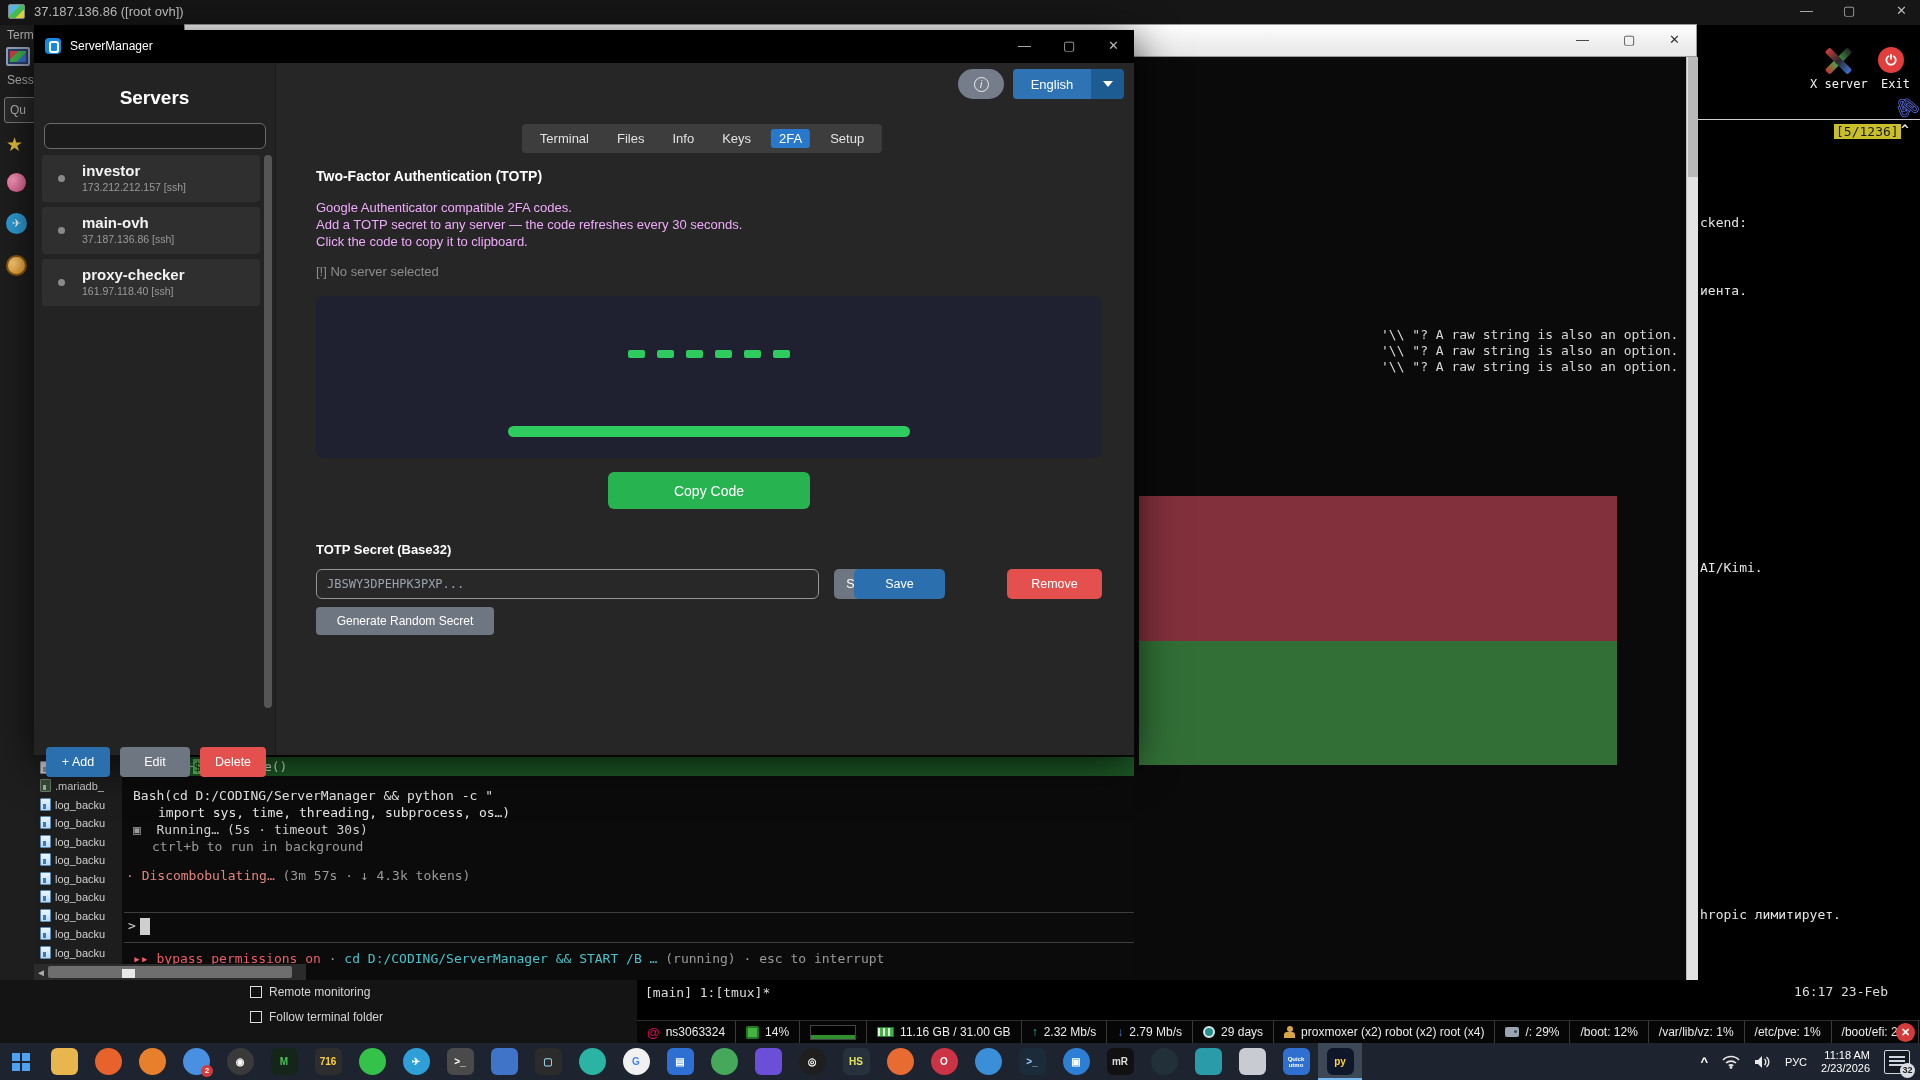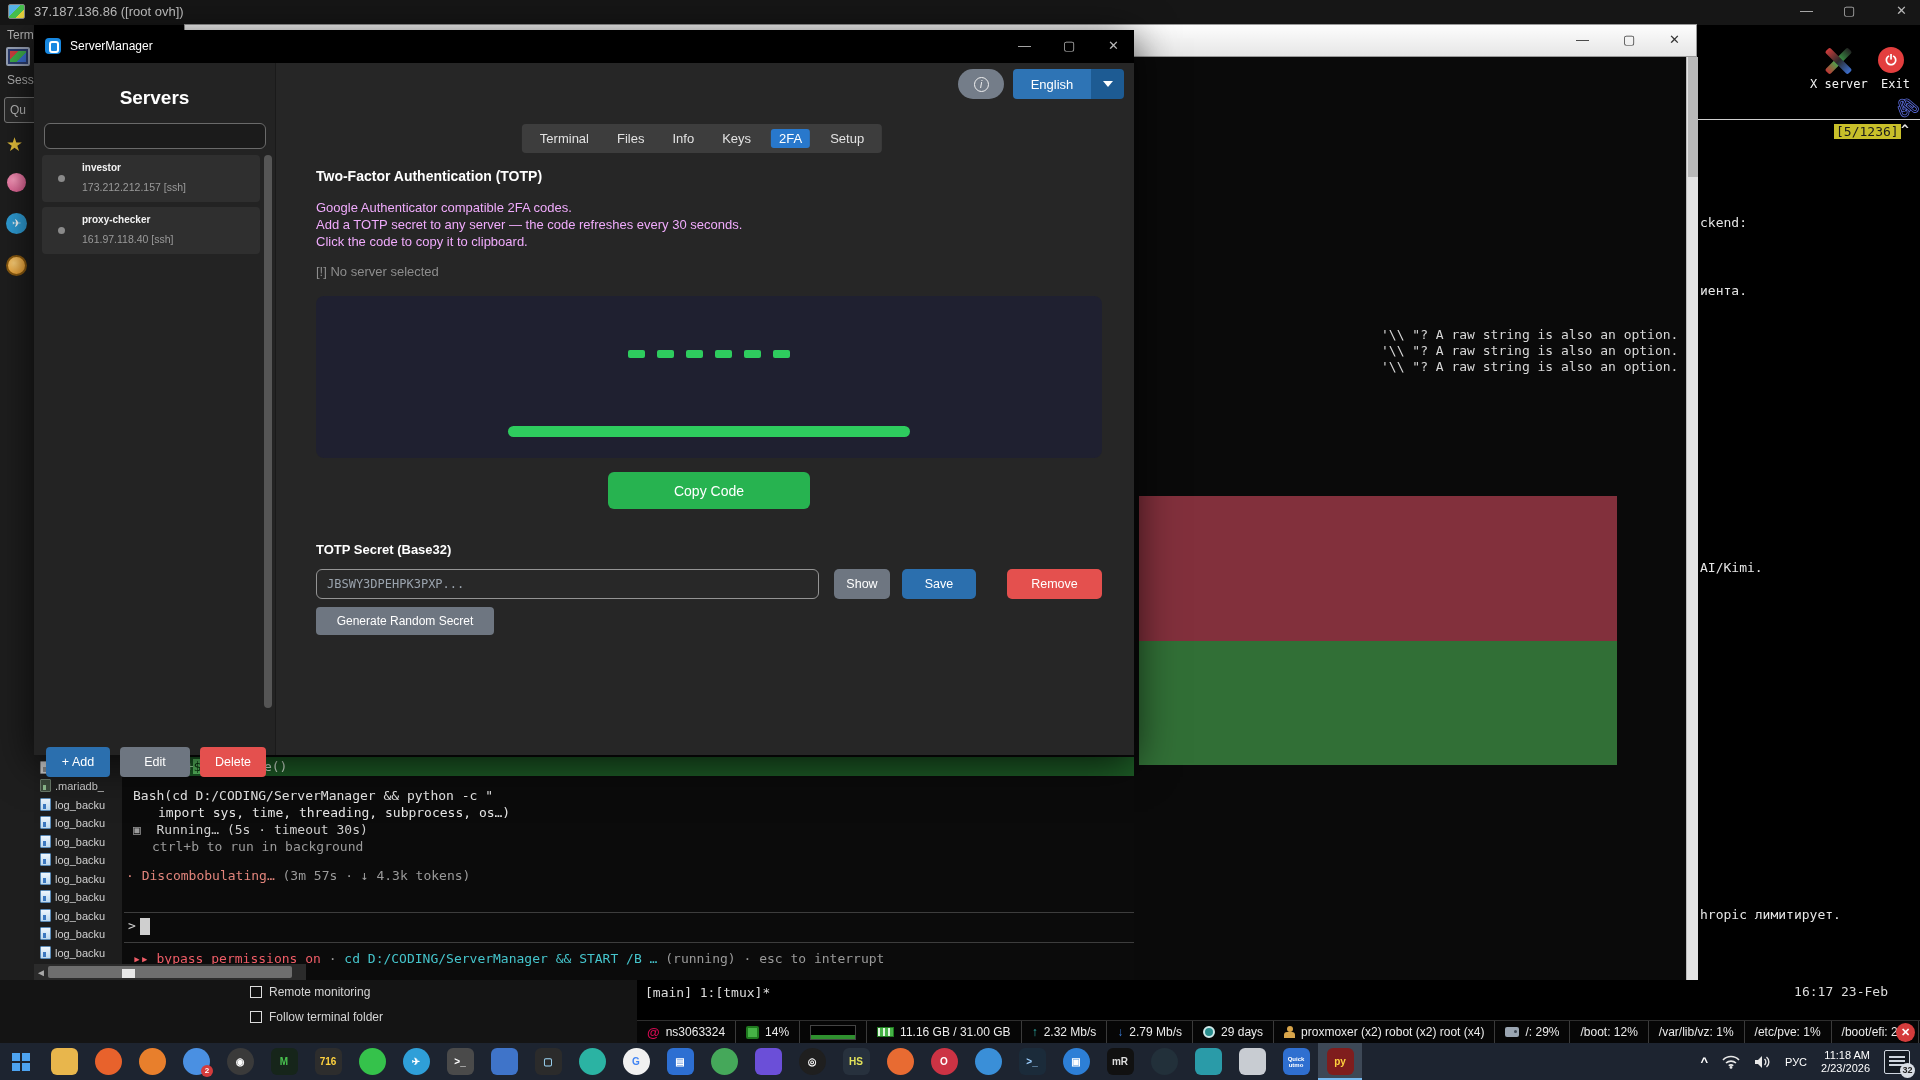--- a/index.html
+++ b/index.html
@@ -130,21 +130,21 @@
   #sm-appicon{position:absolute;left:11px;top:8px;width:16px;height:16px;border-radius:4px;background:#1787e0}
   #sm-appicon:after{content:"";position:absolute;left:4px;top:3px;width:6px;height:8px;border:2px solid #fff;border-radius:3px}
   #sm-title{position:absolute;left:36px;top:9px}
   #sm-sidebar{position:absolute;left:0;top:33px;width:242px;height:692px;background:#232323;border-right:1px solid #1a1a1a}
   #sv-title{position:absolute;left:0;top:24px;width:100%;text-align:center;color:#fff;font-size:19px;font-weight:bold}
   #sv-search{position:absolute;left:10px;top:60px;width:222px;height:26px;background:#1b1b1b;border:1px solid #6a6a6a;
     border-radius:6px;color:#ddd;padding:0 8px;font-size:12px}
   #sv-list{position:absolute;left:8px;top:92px;width:218px}
   .srv{position:relative;height:47px;margin-bottom:5px;background:#2f2f2f;border-radius:4px}
   .srv .dot{position:absolute;left:16px;top:20px;width:7px;height:7px;border-radius:50%;background:#8a8a8a}
-  .srv .nm{position:absolute;left:40px;top:7px;color:#f2f2f2;font-size:10px;font-weight:bold}
+  .srv .nm{position:absolute;left:40px;top:7px;color:#f2f2f2;font-size:15px;font-weight:bold}
   .srv .ip{position:absolute;left:40px;top:26px;color:#9a9a9a;font-size:10.5px}
   #sv-scroll{position:absolute;right:3px;top:92px;width:8px;height:553px;background:#555;border-radius:4px}
   .sm-btn{position:absolute;top:684px;height:30px;border:none;border-radius:4px;color:#fff;font-size:12.5px;font-family:inherit}
   .blue{background:#2b6fae}.gray{background:#6e7681}.red{background:#e4504e}
   
   #info-pill{position:absolute;left:924px;top:39px;width:46px;height:30px;border-radius:15px;background:#747d89;
     display:flex;align-items:center;justify-content:center}
   #info-pill .ic{width:15px;height:15px;border:1.5px solid #f0f0f0;border-radius:50%;color:#f0f0f0;
     font-size:10px;text-align:center;line-height:14px;font-style:italic}
   #lang-dd{position:absolute;left:979px;top:39px;width:111px;height:30px;border-radius:4px;overflow:hidden;display:flex}
@@ -462,21 +462,21 @@
         <div class="tb-ic">
           <span class="g" style="background: rgb(42, 155, 168);"></span>
         </div>
         <div class="tb-ic">
           <span class="g" style="background: rgb(200, 204, 210);"></span>
         </div>
         <div class="tb-ic">
           <span class="g" style="background: rgb(47, 111, 208); font-size: 6px; text-align: center;">Quick utmo</span>
         </div>
         <div class="tb-ic active">
-          <span class="g" style="background: #7f1d1d; color: rgb(255, 210, 62);">py</span>
+          <span class="g" style="background: #0f172a; color: rgb(255, 210, 62);">py</span>
         </div>
       </div>
     <div id="tray">
       <span class="chev">^</span>
       <svg width="18" height="14" viewBox="0 0 18 14">
           <path d="M1 5 A11 11 0 0 1 17 5 M4 8 A7.5 7.5 0 0 1 14 8 M6.7 10.7 A4 4 0 0 1 11.3 10.7" stroke="#e8e8e8" stroke-width="1.6" fill="none"></path>
           <circle cx="9" cy="12.4" r="1.4" fill="#e8e8e8"></circle>
         </svg>
       <svg width="17" height="14" viewBox="0 0 17 14">
           <path d="M1 5 h3 l4 -4 v12 l-4 -4 h-3 z" fill="#e8e8e8"></path>
@@ -505,20 +505,25 @@
       <div id="sv-title">Servers</div>
       <input id="sv-search" style="">
       <div id="sv-list">
           <div class="srv">
             <span class="dot"></span>
             <div class="nm">investor</div>
             <div class="ip">173.212.212.157 [ssh]</div>
           </div>
           <div class="srv">
             <span class="dot"></span>
+            <div class="nm">main-ovh</div>
+            <div class="ip">37.187.136.86 [ssh]</div>
+          </div>
+          <div class="srv">
+            <span class="dot"></span>
             <div class="nm">proxy-checker</div>
             <div class="ip">161.97.118.40 [ssh]</div>
           </div>
         </div>
       <div id="sv-scroll"></div>
       <button class="sm-btn blue" style="left:12px;width:64px">+ Add</button>
       <button class="sm-btn gray" style="left:86px;width:70px">Edit</button>
       <button class="sm-btn red" style="left:166px;width:66px">Delete</button>
     </div>
 
@@ -556,17 +561,17 @@
           <i></i>
           <i></i>
         </div>
       <div id="code-progress"></div>
     </div>
     <button id="copy-btn">Copy Code</button>
 
     <div id="secret-label">TOTP Secret (Base32)</div>
     <input id="secret-input" placeholder="JBSWY3DPEHPK3PXP..." style="">
     <button class="sec-btn gray" style="left:800px;width:56px">Show</button>
-    <button class="sec-btn blue" style="left:868px;width:74px">Save</button>
+    <button class="sec-btn blue" style="left:820px;width:91px">Save</button>
     <button class="sec-btn red" style="left:973px;width:95px">Remove</button>
     <button id="gen-btn">Generate Random Secret</button>
   </div>
 </div>
 
 </body></html>

